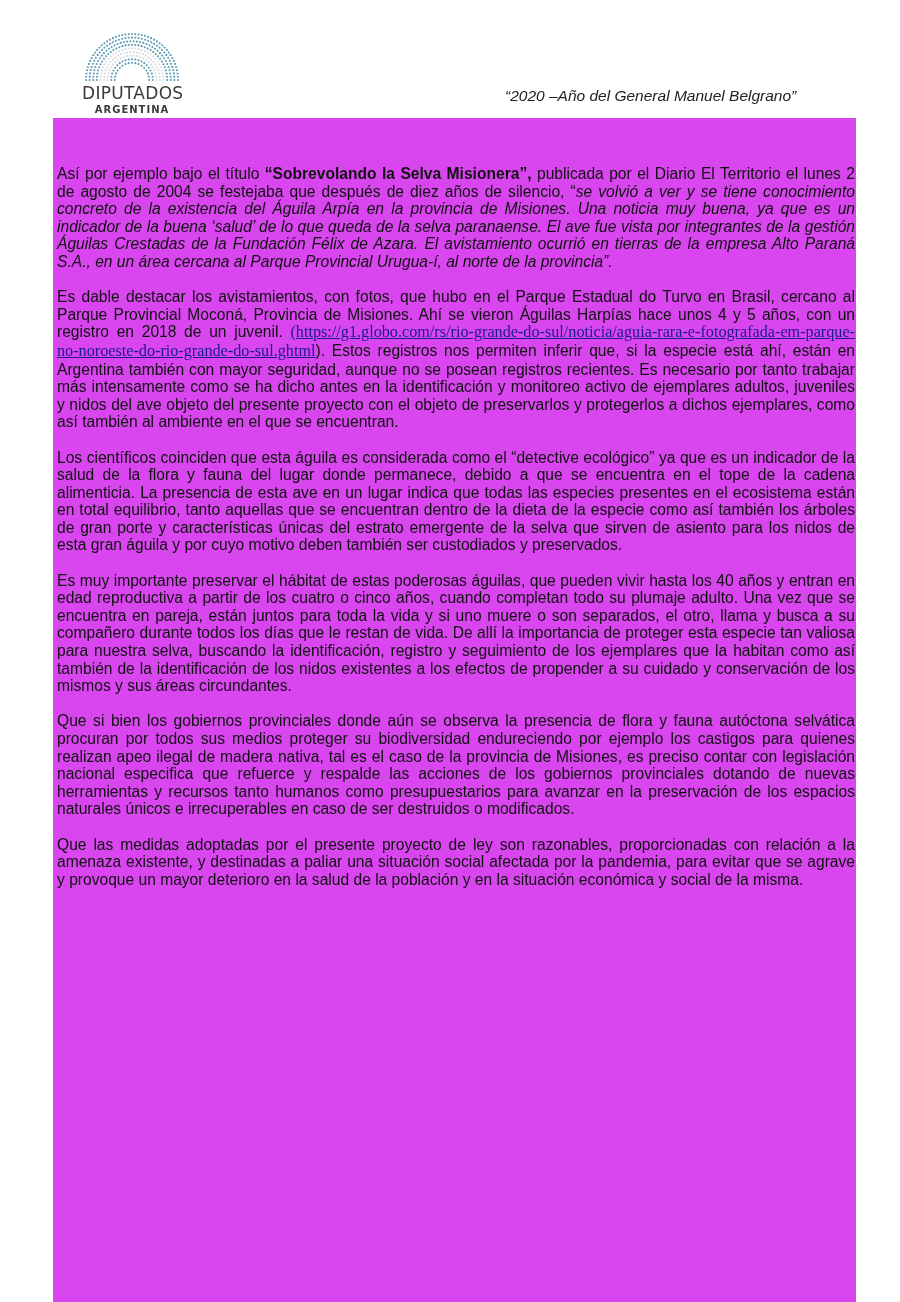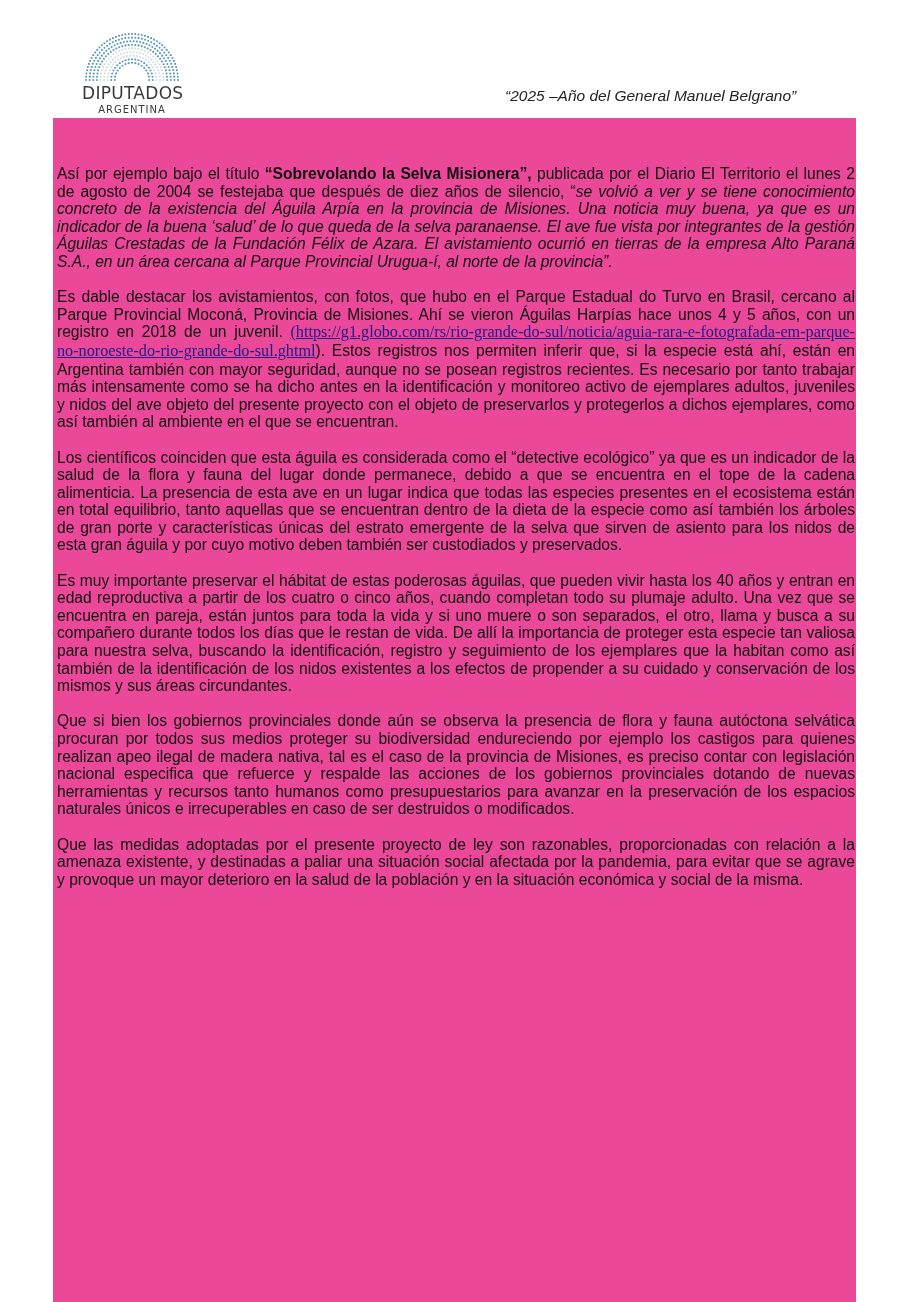--- a/index.html
+++ b/index.html
@@ -5,24 +5,24 @@
   html, body { margin: 0; padding: 0; }
   body {
     width: 900px; height: 1302px; background: #ffffff; position: relative; overflow: hidden;
     font-family: "Liberation Sans", sans-serif; color: #111;
   }
   .logo { position: absolute; left: 82px; top: 26px; width: 100px; height: 94px; }
   .logo svg { display: block; margin: 0 auto; }
   .logo-title { position: absolute; left: 0; top: 57px; width: 100px; text-align: right;
     font-size: 17px; letter-spacing: 0.3px; color: #3a3a3a; font-family: "DejaVu Sans", sans-serif; font-weight: normal; }
   .logo-sub { position: absolute; left: 0; top: 78px; width: 100px; text-align: center;
-    font-size: 10px; letter-spacing: 1px; color: #3a3a3a; font-family: "DejaVu Sans", sans-serif; }
+    font-size: 10px; letter-spacing: 1px; color: #3a3a3a; font-family: "DejaVu Sans", sans-serif; font-weight: bold; }
   .motto { position: absolute; left: 505px; top: 87px; font-style: italic; font-size: 15.5px; color: #222;
     font-family: "Liberation Sans", sans-serif; }
-  .page { position: absolute; left: 53px; top: 118px; width: 803px; height: 1184px; background: #ec4899; }
+  .page { position: absolute; left: 53px; top: 118px; width: 803px; height: 1184px; background: #d946ef; }
   .content { position: absolute; left: 4px; top: 47px; width: 798px; font-size: 15.6px; line-height: 17.6px;
     text-align: justify; }
   .content p { margin: 0 0 17.6px 0; }
   .content b { font-weight: bold; }
   .content i { font-style: italic; }
   .link { color: #1a1a8c; text-decoration: underline; font-family: "Liberation Serif", serif; font-size: 16.2px; }
 </style>
 </head>
 <body>
 
@@ -306,21 +306,21 @@
       <circle cx="60.16" cy="41.84" r="1.05" fill="#5b9bb5"></circle>
       <circle cx="62.30" cy="44.44" r="1.05" fill="#5b9bb5"></circle>
       <circle cx="63.89" cy="47.42" r="1.05" fill="#5b9bb5"></circle>
       <circle cx="64.87" cy="50.64" r="1.05" fill="#5b9bb5"></circle>
       <circle cx="65.20" cy="54.00" r="1.05" fill="#5b9bb5"></circle>
     </svg>
   <div class="logo-title">DIPUTADOS</div>
   <div class="logo-sub">ARGENTINA</div>
 </div>
 
-<div class="motto">“2025 –Año del General Manuel Belgrano”</div>
+<div class="motto">“2020 –Año del General Manuel Belgrano”</div>
 
 <div class="page">
   <div class="content">
     <p><span>Así por ejemplo bajo el título </span><b>“Sobrevolando la Selva Misionera”,</b><span> publicada por el Diario El Territorio el lunes 2 de agosto de 2004 se festejaba que después de diez años de silencio, “</span><i>se volvió a ver y se tiene conocimiento concreto de la existencia del Águila Arpía en la provincia de Misiones. Una noticia muy buena, ya que es un indicador de la buena ‘salud’ de lo que queda de la selva paranaense. El ave fue vista por integrantes de la gestión Águilas Crestadas de la Fundación Félix de Azara. El avistamiento ocurrió en tierras de la empresa Alto Paraná S.A., en un área cercana al Parque Provincial Urugua-í, al norte de la provincia”.</i></p>
     <p><span>Es dable destacar los avistamientos, con fotos, que hubo en el Parque Estadual do Turvo en Brasil, cercano al Parque Provincial Moconá, Provincia de Misiones. Ahí se vieron Águilas Harpías hace unos 4 y 5 años, con un registro en 2018 de un juvenil. </span><a class="link">(https://g1.globo.com/rs/rio-grande-do-sul/noticia/aguia-rara-e-fotografada-em-parque-no-noroeste-do-rio-grande-do-sul.ghtml</a><span>). Estos registros nos permiten inferir que, si la especie está ahí, están en Argentina también con mayor seguridad, aunque no se posean registros recientes. Es necesario por tanto trabajar más intensamente como se ha dicho antes en la identificación y monitoreo activo de ejemplares adultos, juveniles y nidos del ave objeto del presente proyecto con el objeto de preservarlos y protegerlos a dichos ejemplares, como así también al ambiente en el que se encuentran.</span></p>
     <p>Los científicos coinciden que esta águila es considerada como el “detective ecológico” ya que es un indicador de la salud de la flora y fauna del lugar donde permanece, debido a que se encuentra en el tope de la cadena alimenticia. La presencia de esta ave en un lugar indica que todas las especies presentes en el ecosistema están en total equilibrio, tanto aquellas que se encuentran dentro de la dieta de la especie como así también los árboles de gran porte y características únicas del estrato emergente de la selva que sirven de asiento para los nidos de esta gran águila y por cuyo motivo deben también ser custodiados y preservados.</p>
     <p>Es muy importante preservar el hábitat de estas poderosas águilas, que pueden vivir hasta los 40 años y entran en edad reproductiva a partir de los cuatro o cinco años, cuando completan todo su plumaje adulto. Una vez que se encuentra en pareja, están juntos para toda la vida y si uno muere o son separados, el otro, llama y busca a su compañero durante todos los días que le restan de vida. De allí la importancia de proteger esta especie tan valiosa para nuestra selva, buscando la identificación, registro y seguimiento de los ejemplares que la habitan como así también de la identificación de los nidos existentes a los efectos de propender a su cuidado y conservación de los mismos y sus áreas circundantes.</p>
     <p>Que si bien los gobiernos provinciales donde aún se observa la presencia de flora y fauna autóctona selvática  procuran por todos sus medios proteger su biodiversidad endureciendo por ejemplo los castigos para quienes realizan apeo ilegal de madera nativa, tal es el caso de la provincia de Misiones, es preciso contar con legislación nacional especifica que refuerce y respalde las acciones de los gobiernos provinciales dotando de nuevas herramientas y recursos tanto humanos como presupuestarios para avanzar en la preservación de los espacios naturales únicos e irrecuperables en caso de ser destruidos o modificados.</p>
     <p>Que las medidas adoptadas por el presente proyecto de ley son razonables, proporcionadas con relación a la amenaza existente, y destinadas a paliar una situación social afectada por la pandemia, para evitar que se agrave y provoque un mayor deterioro en la salud de la población y en la situación económica y social de la misma.</p>
   </div>

